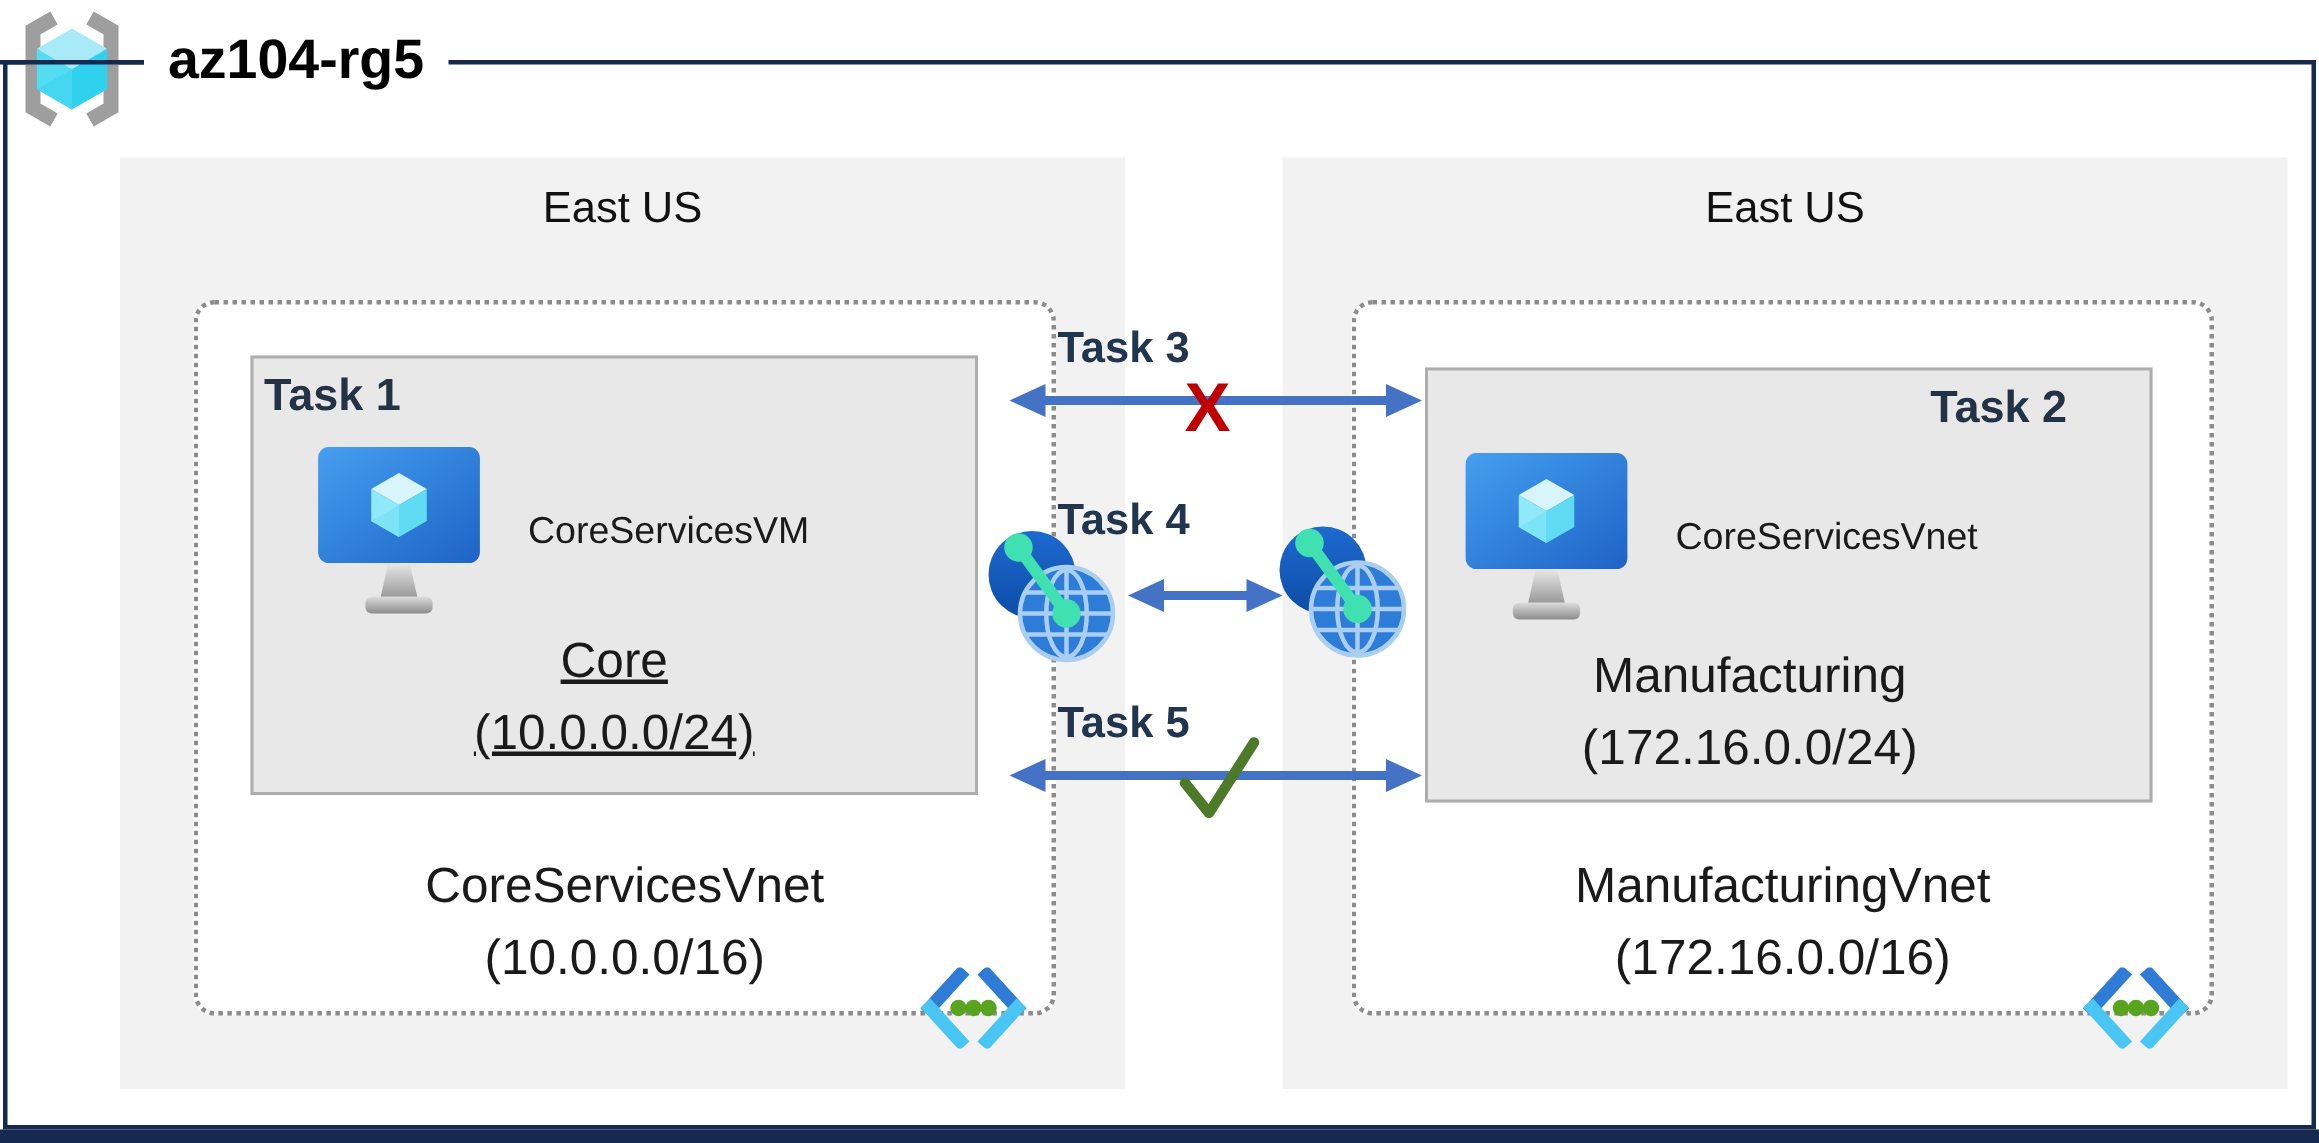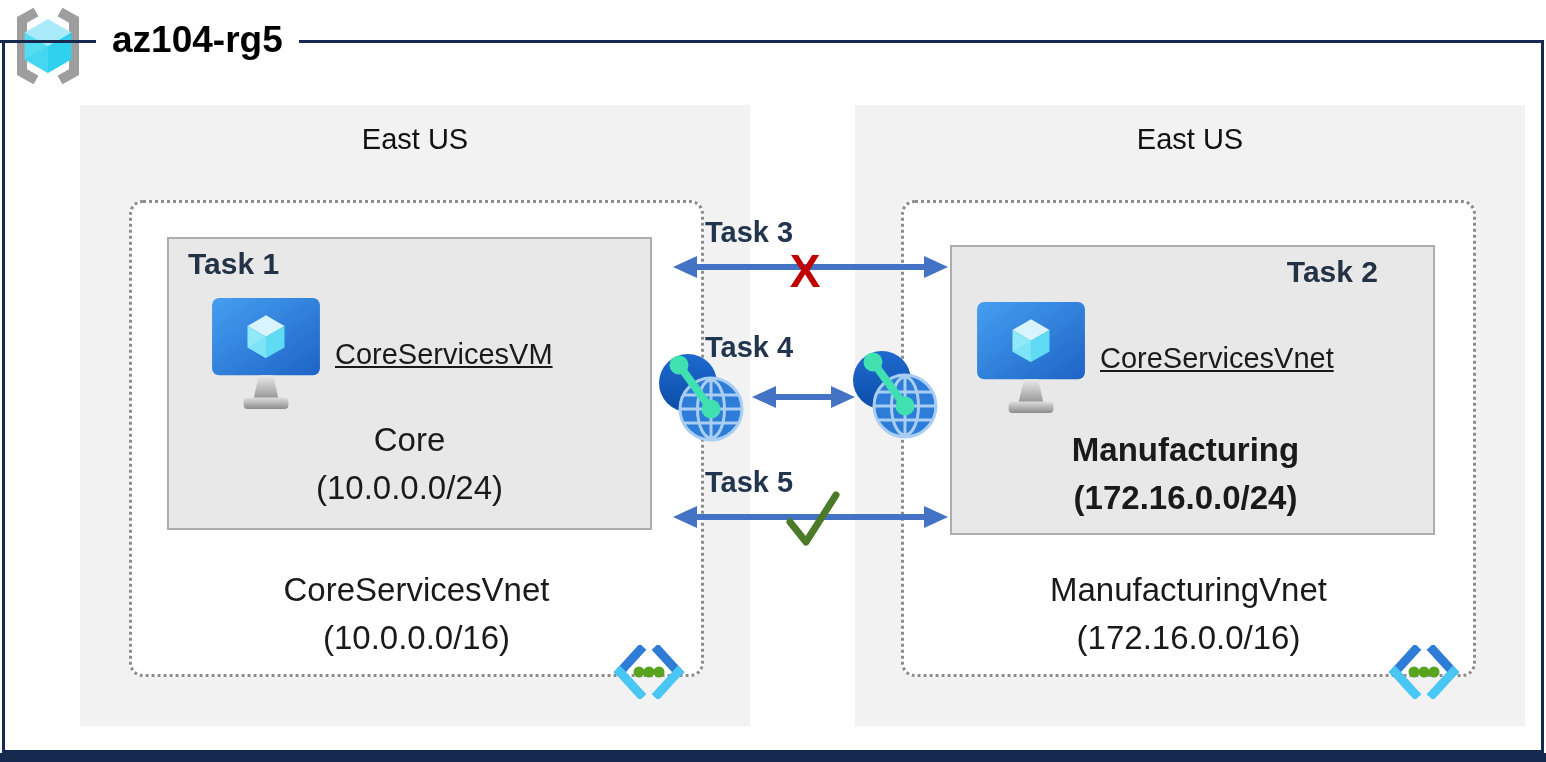--- a/index.html
+++ b/index.html
@@ -20,30 +20,30 @@
   .region-right{left:855px;}
   .region-title{position:absolute;top:18px;left:0;width:100%;text-align:center;font-size:29px;color:#111111;}
   .vnet-box{position:absolute;top:200px;width:575px;height:477px;background:#ffffff;
     border:3px dotted #8C8C8C;border-radius:14px;z-index:2;box-sizing:border-box;}
   .vnet-box-left{left:129px;}
   .vnet-box-right{left:901px;}
   .subnet-box{position:absolute;width:485px;background:#E8E8E8;border:2px solid #ADADAD;z-index:3;box-sizing:border-box;}
   .subnet-box-left{left:167px;top:237px;height:293px;}
   .subnet-box-right{left:950px;top:245px;height:290px;}
   .task-label{position:absolute;font-size:30px;font-weight:bold;color:#243245;z-index:4;}
-  .task1{left:188px;top:247px;text-align:right;}
+  .task1{left:176px;top:247px;text-align:right;}
   .task2{left:908px;top:255px;width:470px;text-align:right;}
   .vm-row{position:absolute;display:flex;align-items:center;z-index:4;}
   .vm-row-left{left:210px;top:296px;}
   .vm-row-right{left:975px;top:300px;}
   .vm-icon{width:112px;height:116px;flex:0 0 auto;}
-  .vm-name{font-size:29px;margin-left:13px;white-space:nowrap;text-decoration:underline;}
+  .vm-name{font-size:25px;margin-left:30px;white-space:nowrap;}
   .subnet-name{position:absolute;width:485px;text-align:center;font-size:33px;line-height:1.45;z-index:4;}
-  .subnet-name-left{left:167px;top:416px;}
-  .subnet-name-right{left:943px;top:426px;font-weight:bold;}
+  .subnet-name-left{left:167px;top:416px;text-decoration:underline;}
+  .subnet-name-right{left:924px;top:426px;}
   .vnet-label{position:absolute;width:575px;text-align:center;font-size:33px;line-height:1.45;z-index:4;}
   .vnet-label-left{left:129px;top:566px;}
   .vnet-label-right{left:901px;top:566px;}
   .vnet-icon{position:absolute;width:72px;height:54px;z-index:6;}
   .vnet-icon-left{left:613px;top:645px;}
   .vnet-icon-right{left:1388px;top:645px;}
   .conn-label{position:absolute;left:705px;width:200px;
     font-size:29px;font-weight:bold;color:#22354F;z-index:6;}
   .label-task3{top:216px;}
   .label-task4{top:331px;}

